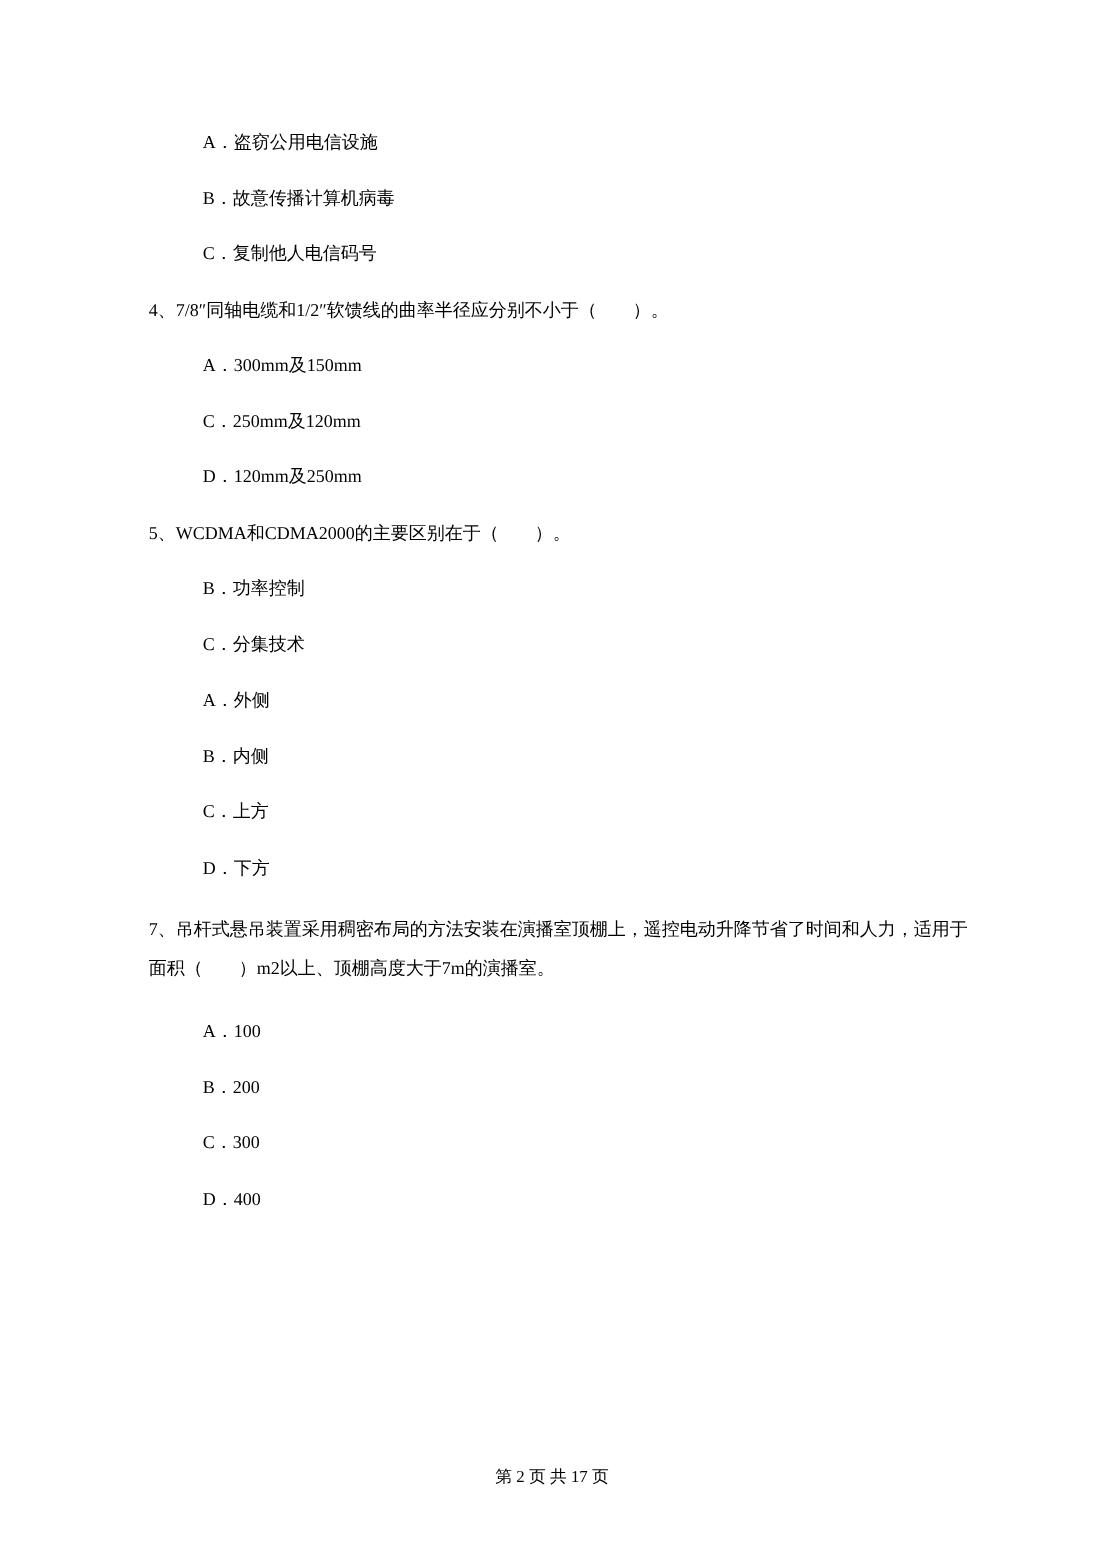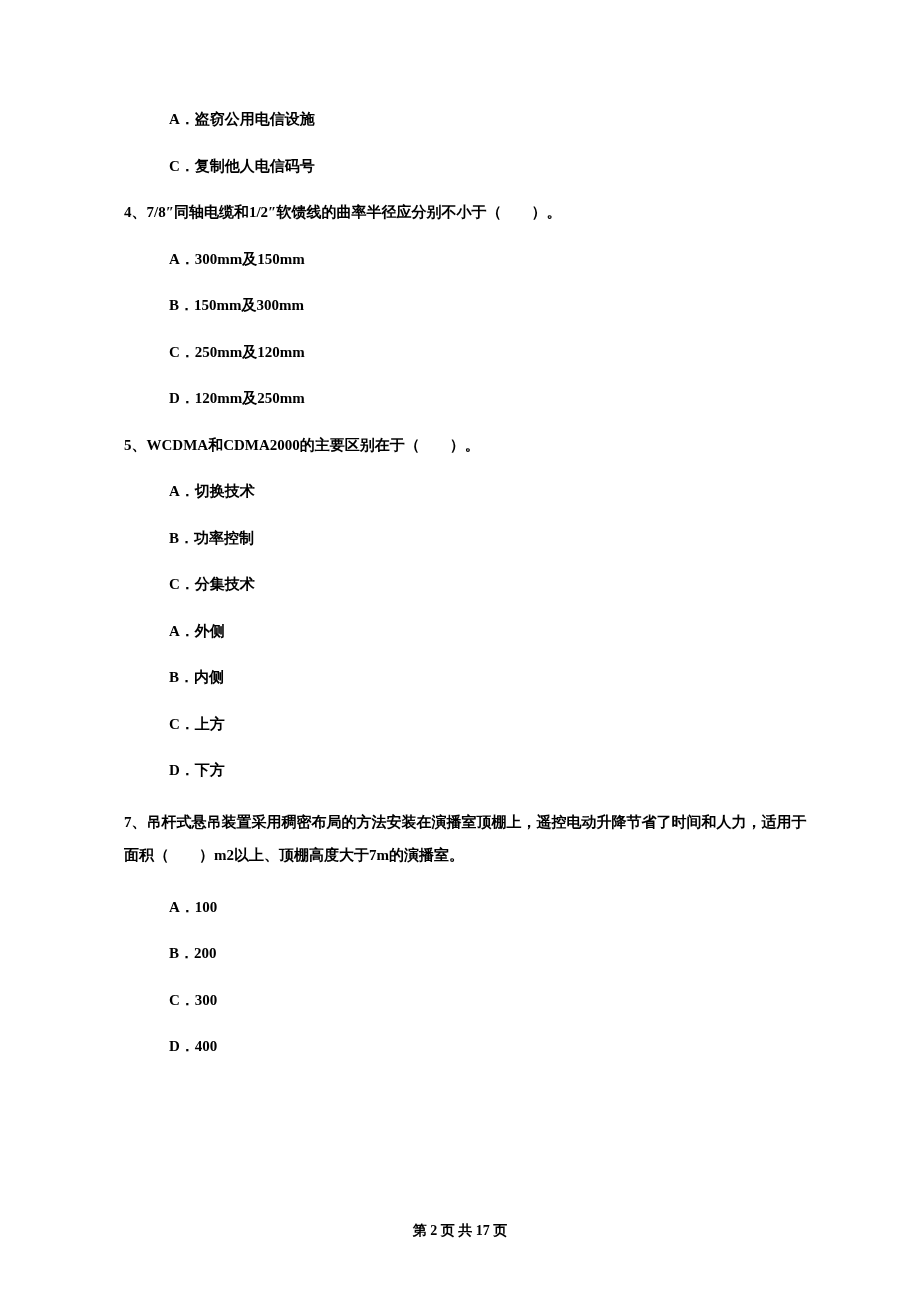--- a/index.html
+++ b/index.html
@@ -1,19 +1,18 @@
 <!DOCTYPE html>
 <html><head>
   <meta charset="utf-8">
   <style>
     * {
       margin: 0;
       padding: 0;
       box-sizing: border-box;
-      font-weight: bold;
     }
     body {
       width: 920px;
       height: 1302px;
       background: #ffffff;
       font-family: "SimSun", "宋体", serif;
       font-size: 15px;
       color: #000000;
       position: relative;
       padding-top: 108px;
@@ -44,30 +43,29 @@
       text-align: center;
       font-size: 14px;
     }
   </style>
 </head>
 <body>
 
 <div class="content">
 
   <div class="option-line">A．盗窃公用电信设施</div>
+  <div class="option-line">B．故意传播计算机病毒</div>
   <div class="option-line">C．复制他人电信码号</div>
 
   <div class="question-line">4、7/8″同轴电缆和1/2″软馈线的曲率半径应分别不小于（　　）。</div>
   <div class="option-line">A．300mm及150mm</div>
-  <div class="option-line">B．150mm及300mm</div>
   <div class="option-line">C．250mm及120mm</div>
   <div class="option-line">D．120mm及250mm</div>
 
   <div class="question-line">5、WCDMA和CDMA2000的主要区别在于（　　）。</div>
-  <div class="option-line">A．切换技术</div>
   <div class="option-line">B．功率控制</div>
   <div class="option-line">C．分集技术</div>
 
   <div class="option-line">A．外侧</div>
   <div class="option-line">B．内侧</div>
   <div class="option-line">C．上方</div>
   <div class="option-line">D．下方</div>
 
   <div class="question-line-multi">7、吊杆式悬吊装置采用稠密布局的方法安装在演播室顶棚上，遥控电动升降节省了时间和人力，适用于面积（　　）m2以上、顶棚高度大于7m的演播室。</div>
   <div class="option-line">A．100</div>

